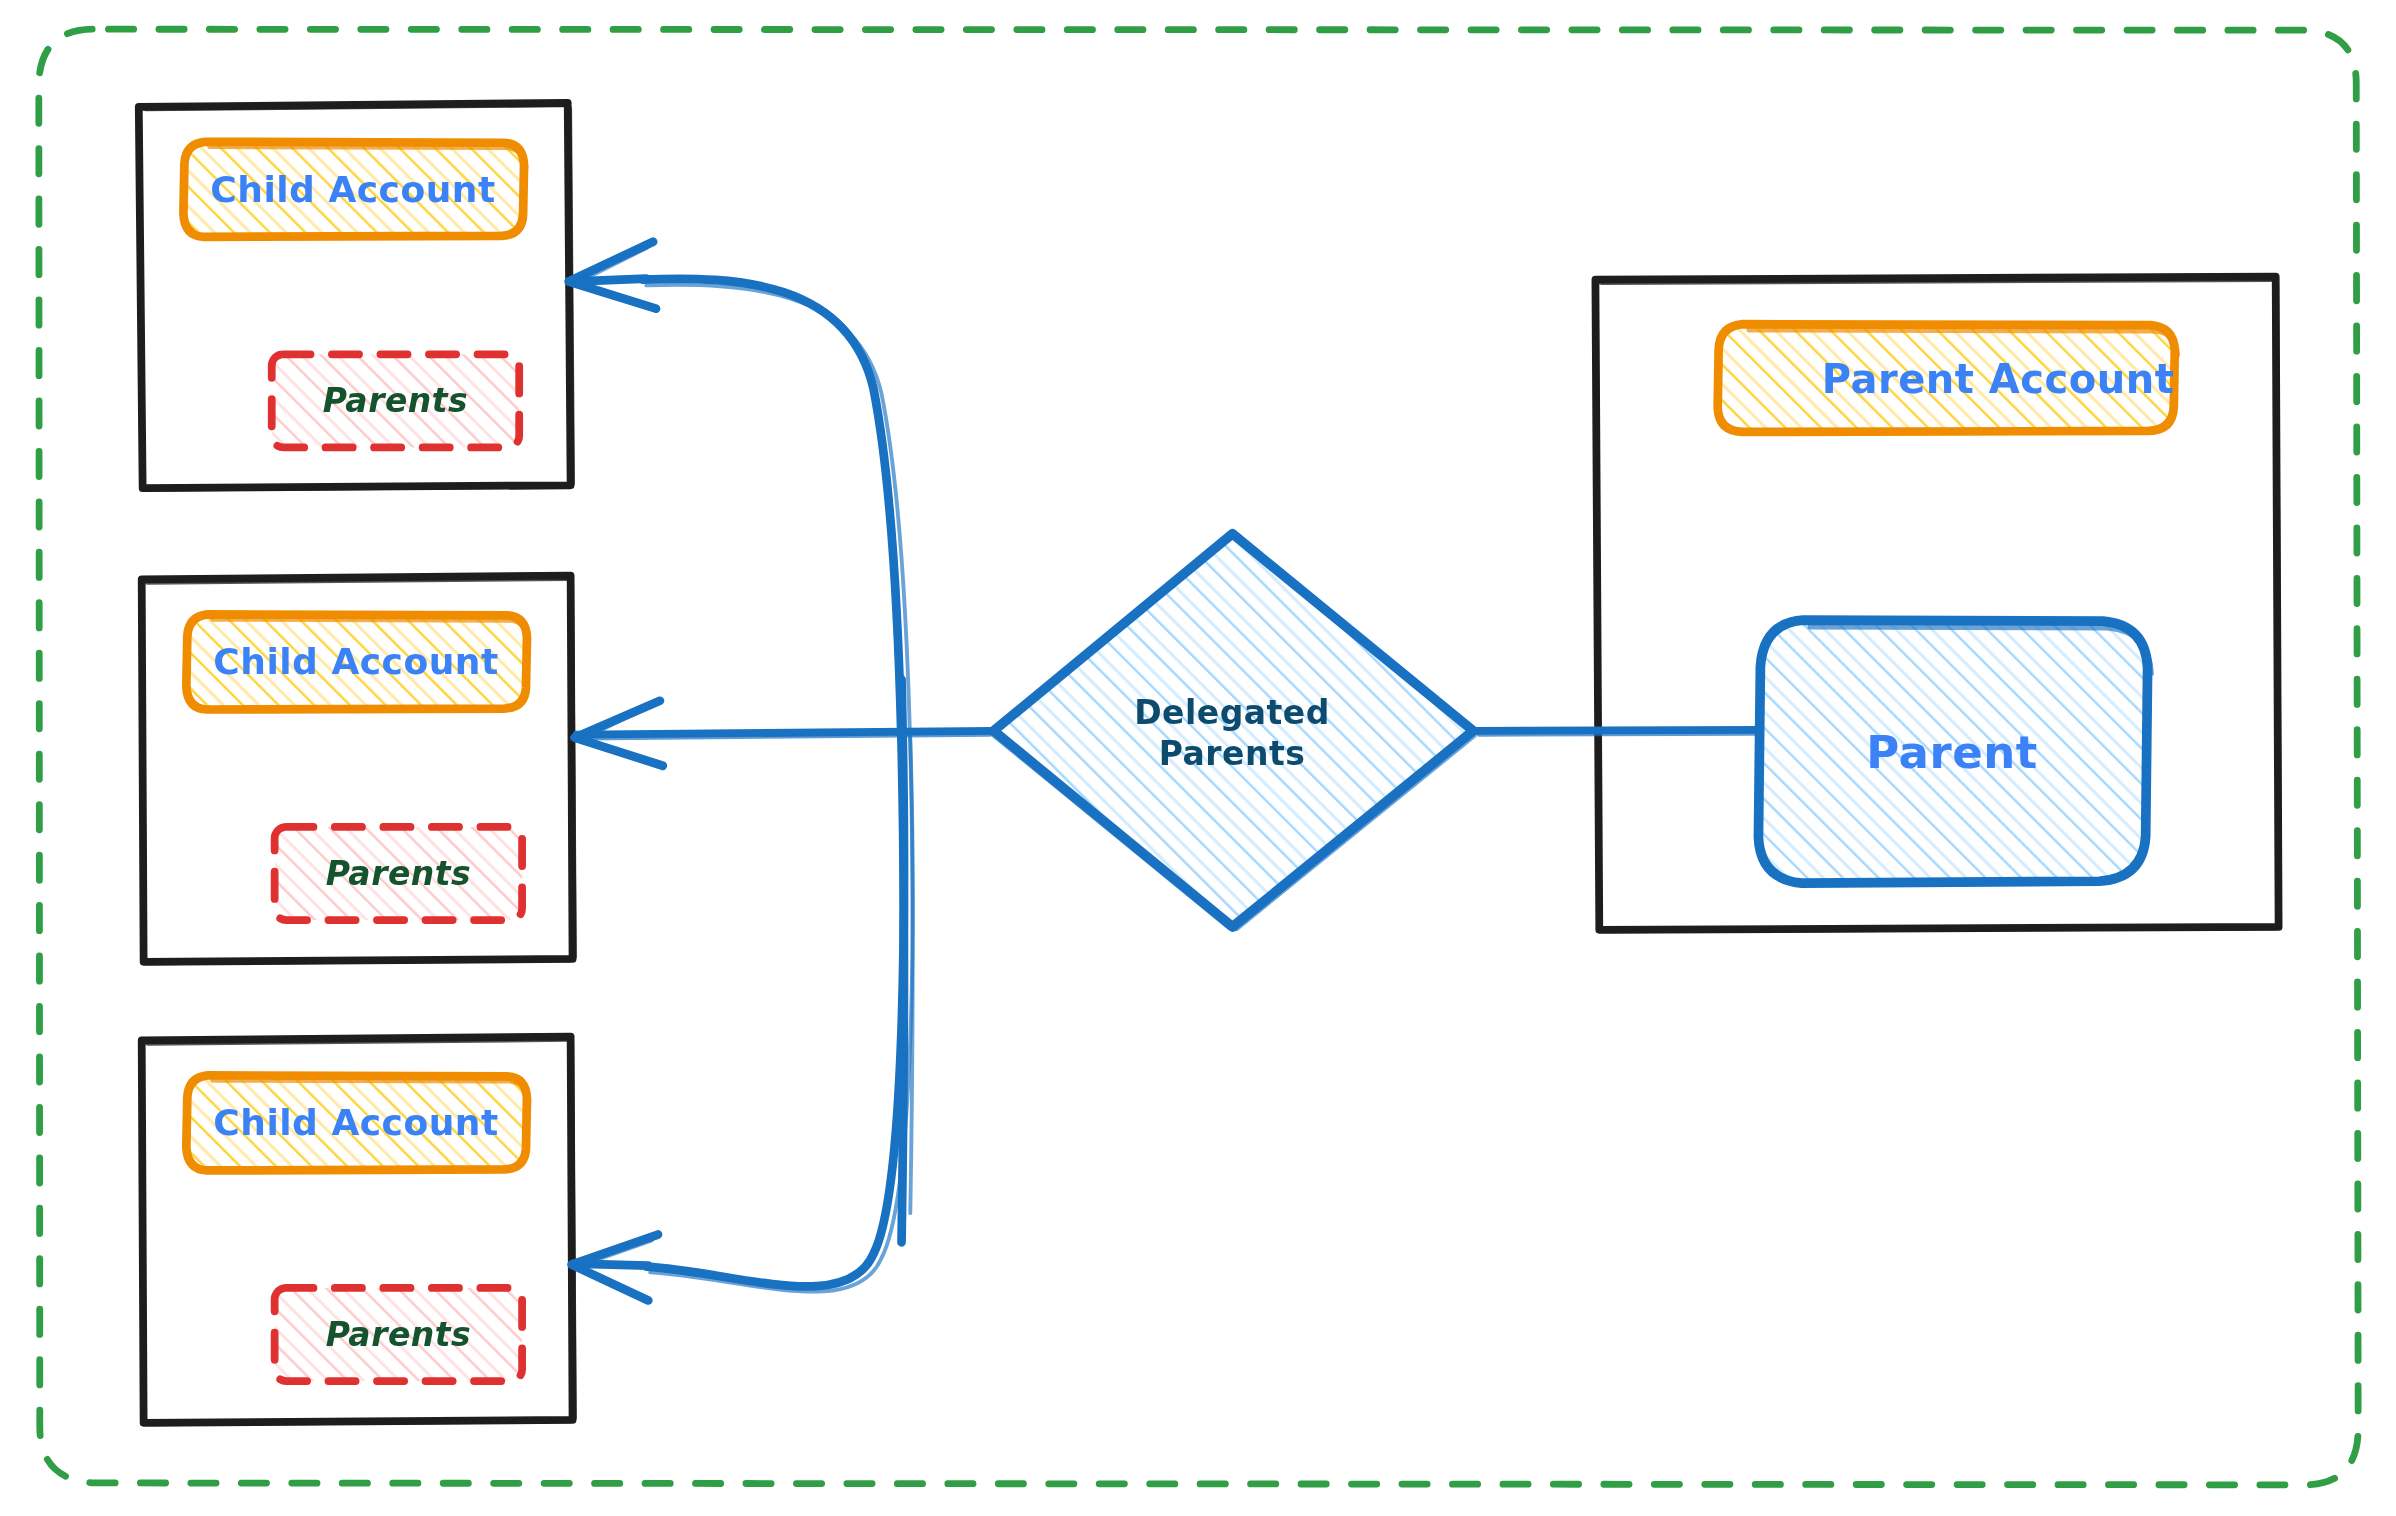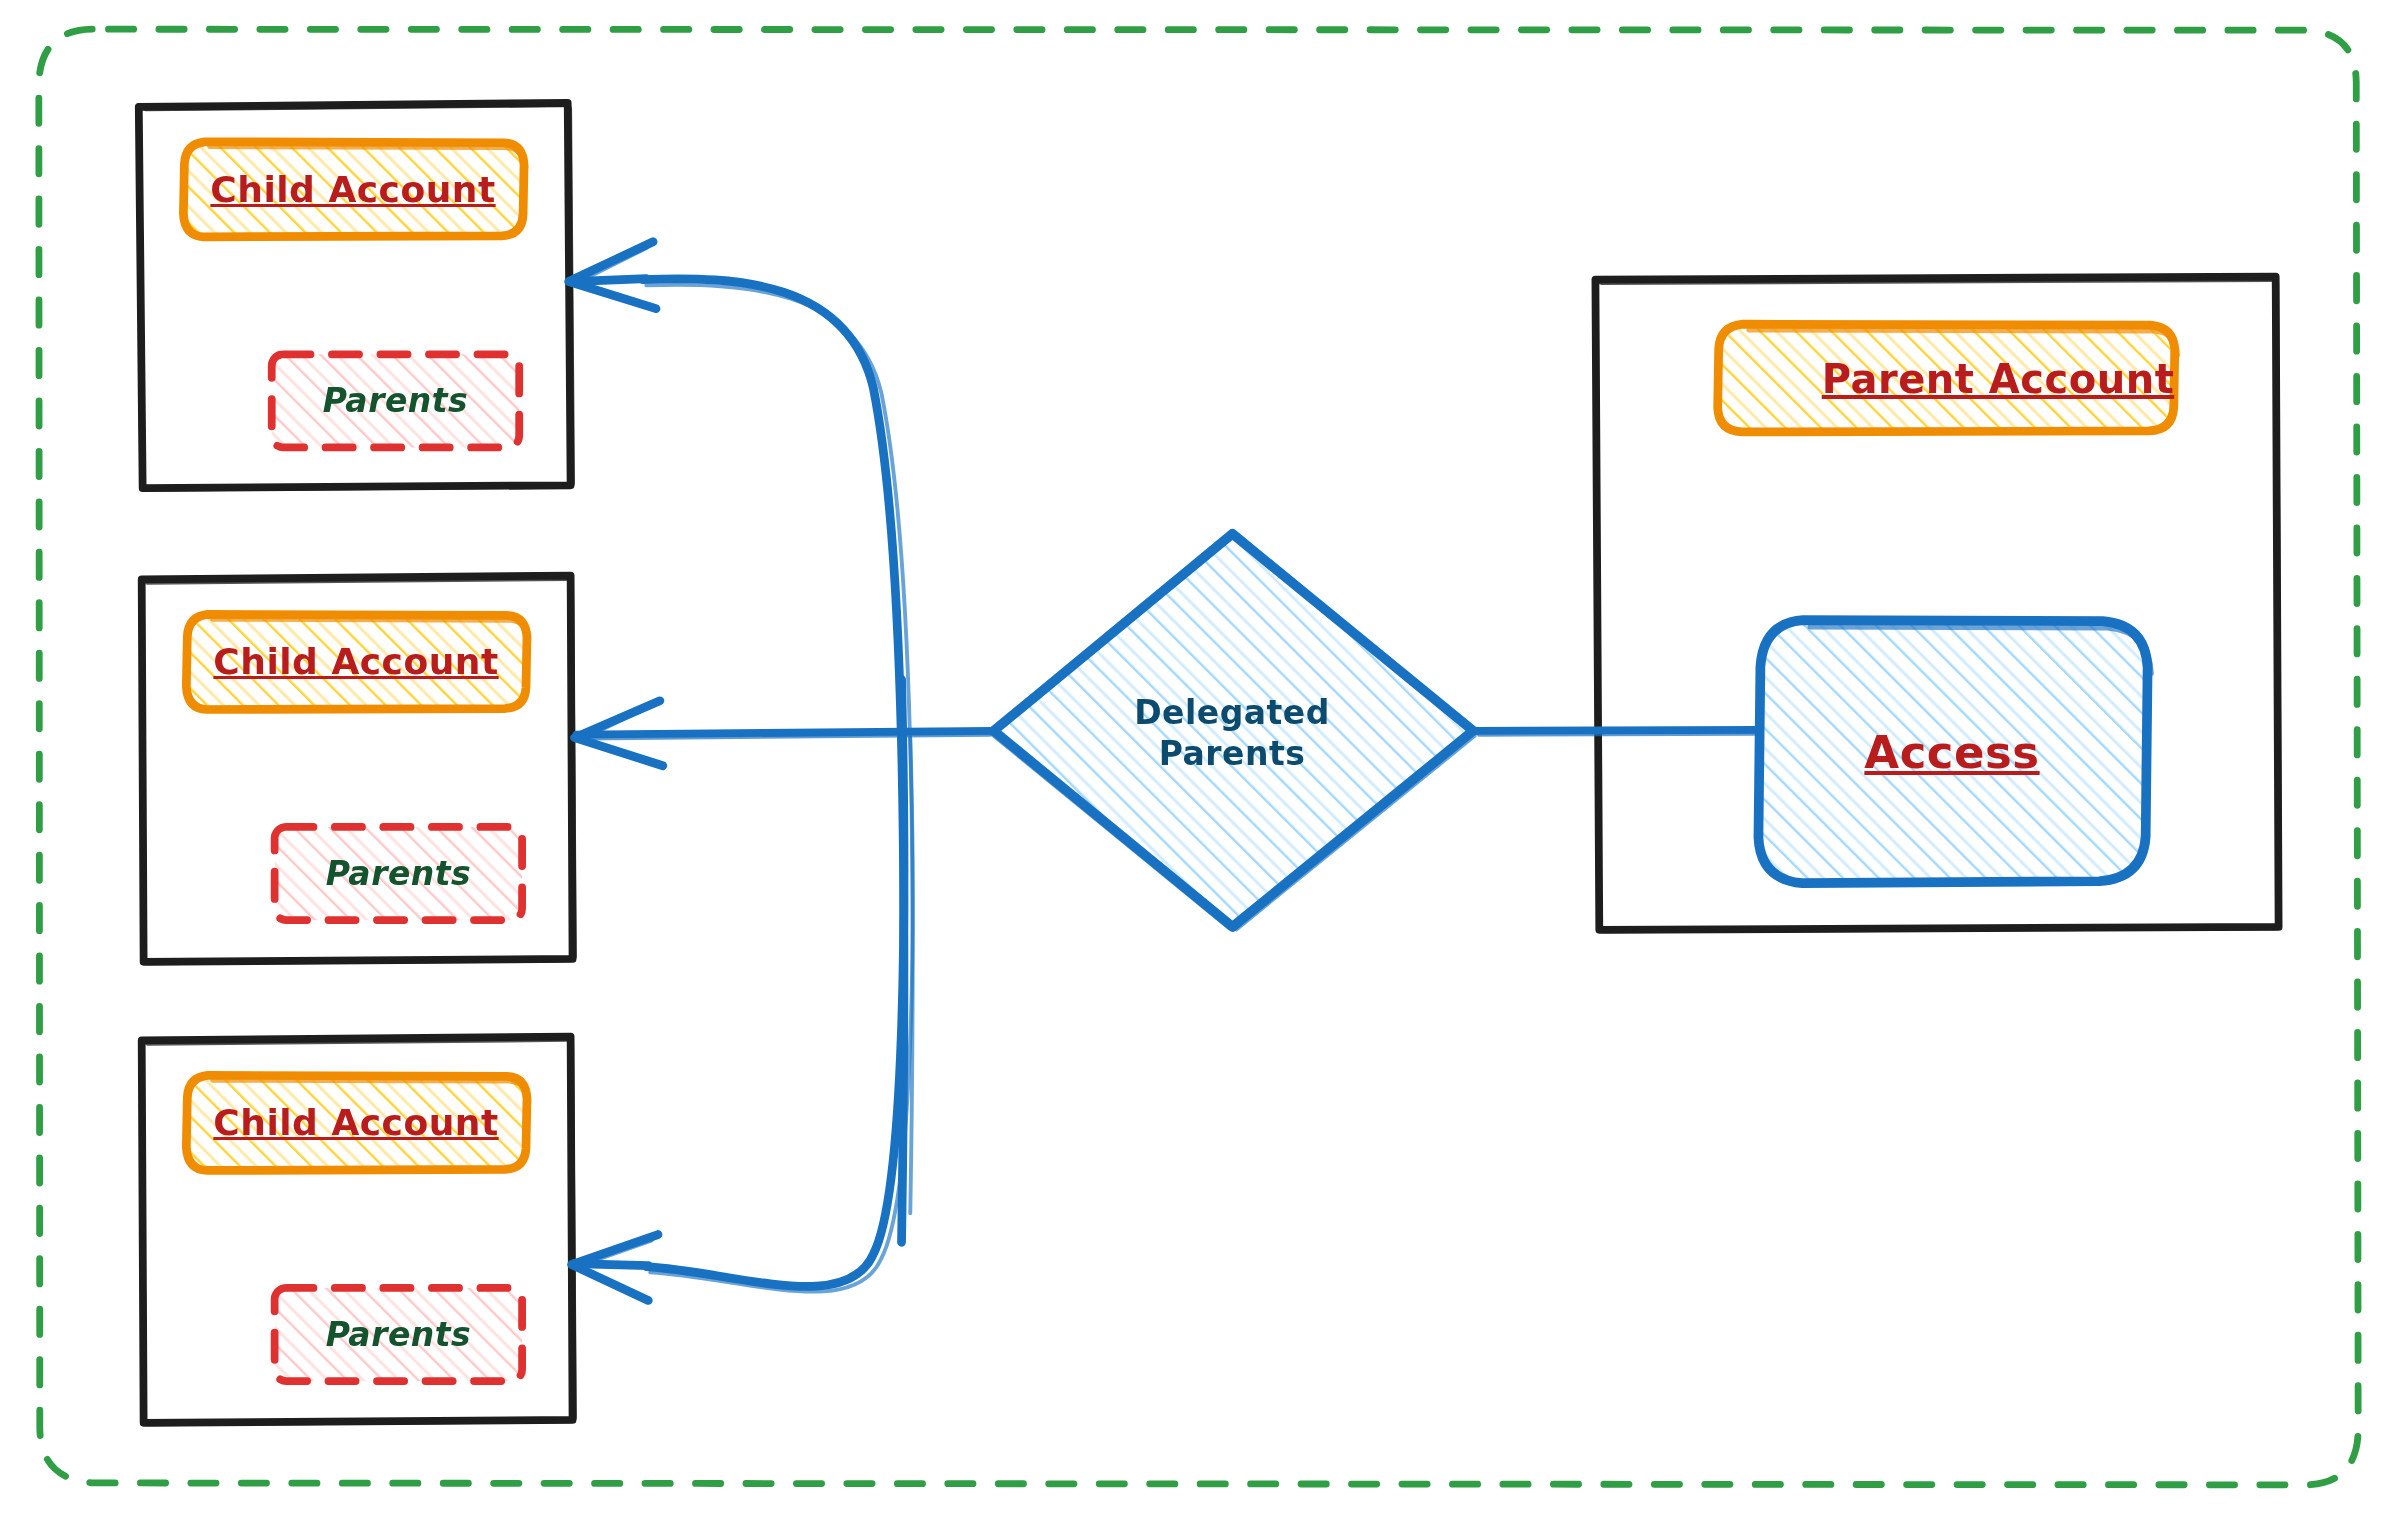--- a/index.html
+++ b/index.html
@@ -28,24 +28,23 @@
     position: absolute;
     display: flex;
     align-items: center;
     justify-content: center;
     text-align: center;
     pointer-events: none;
     white-space: pre;
     font-family: "DejaVu Sans", sans-serif;
   }
   .lbl-black {
-    color: #b91c1c;
+    color: #3b82f6;
     font-weight: 700;
     letter-spacing: 0.5px;
-    text-decoration: underline;
   }
   .lbl-red {
     color: #14532d;
     font-weight: 700;
     letter-spacing: 0.5px;
     font-style: italic;
   }
   .lbl-blue {
     color: #0c4a6e;
     font-weight: 700;
@@ -185,21 +184,21 @@
   <div class="lbl lbl-black" style="left:186px; top:615px; width:340px; height:93px; font-size:36px;">Child Account</div>
 
   <div class="lbl lbl-red" style="left:275px; top:827px; width:247px; height:93px; font-size:33px;">Parents</div>
 
   <div class="lbl lbl-black" style="left:186px; top:1076px; width:340px; height:93px; font-size:36px;">Child Account</div>
 
   <div class="lbl lbl-red" style="left:275px; top:1288px; width:247px; height:93px; font-size:33px;">Parents</div>
 
   <div class="lbl lbl-black" style="left:1770px; top:325px; width:456px; height:107px; font-size:40px;">Parent Account</div>
 
-  <div class="lbl lbl-black" style="left:1758px; top:621px; width:388px; height:262px; font-size:45px;">Access</div>
+  <div class="lbl lbl-black" style="left:1758px; top:621px; width:388px; height:262px; font-size:45px;">Parent</div>
 
   <div class="lbl lbl-blue" style="left:1067px; top:670px; width:330px; height:126px; font-size:33px;">
     <span>Delegated</span>
     <span>Parents</span>
   </div>
 
 </div>
 
 
 </body></html>

